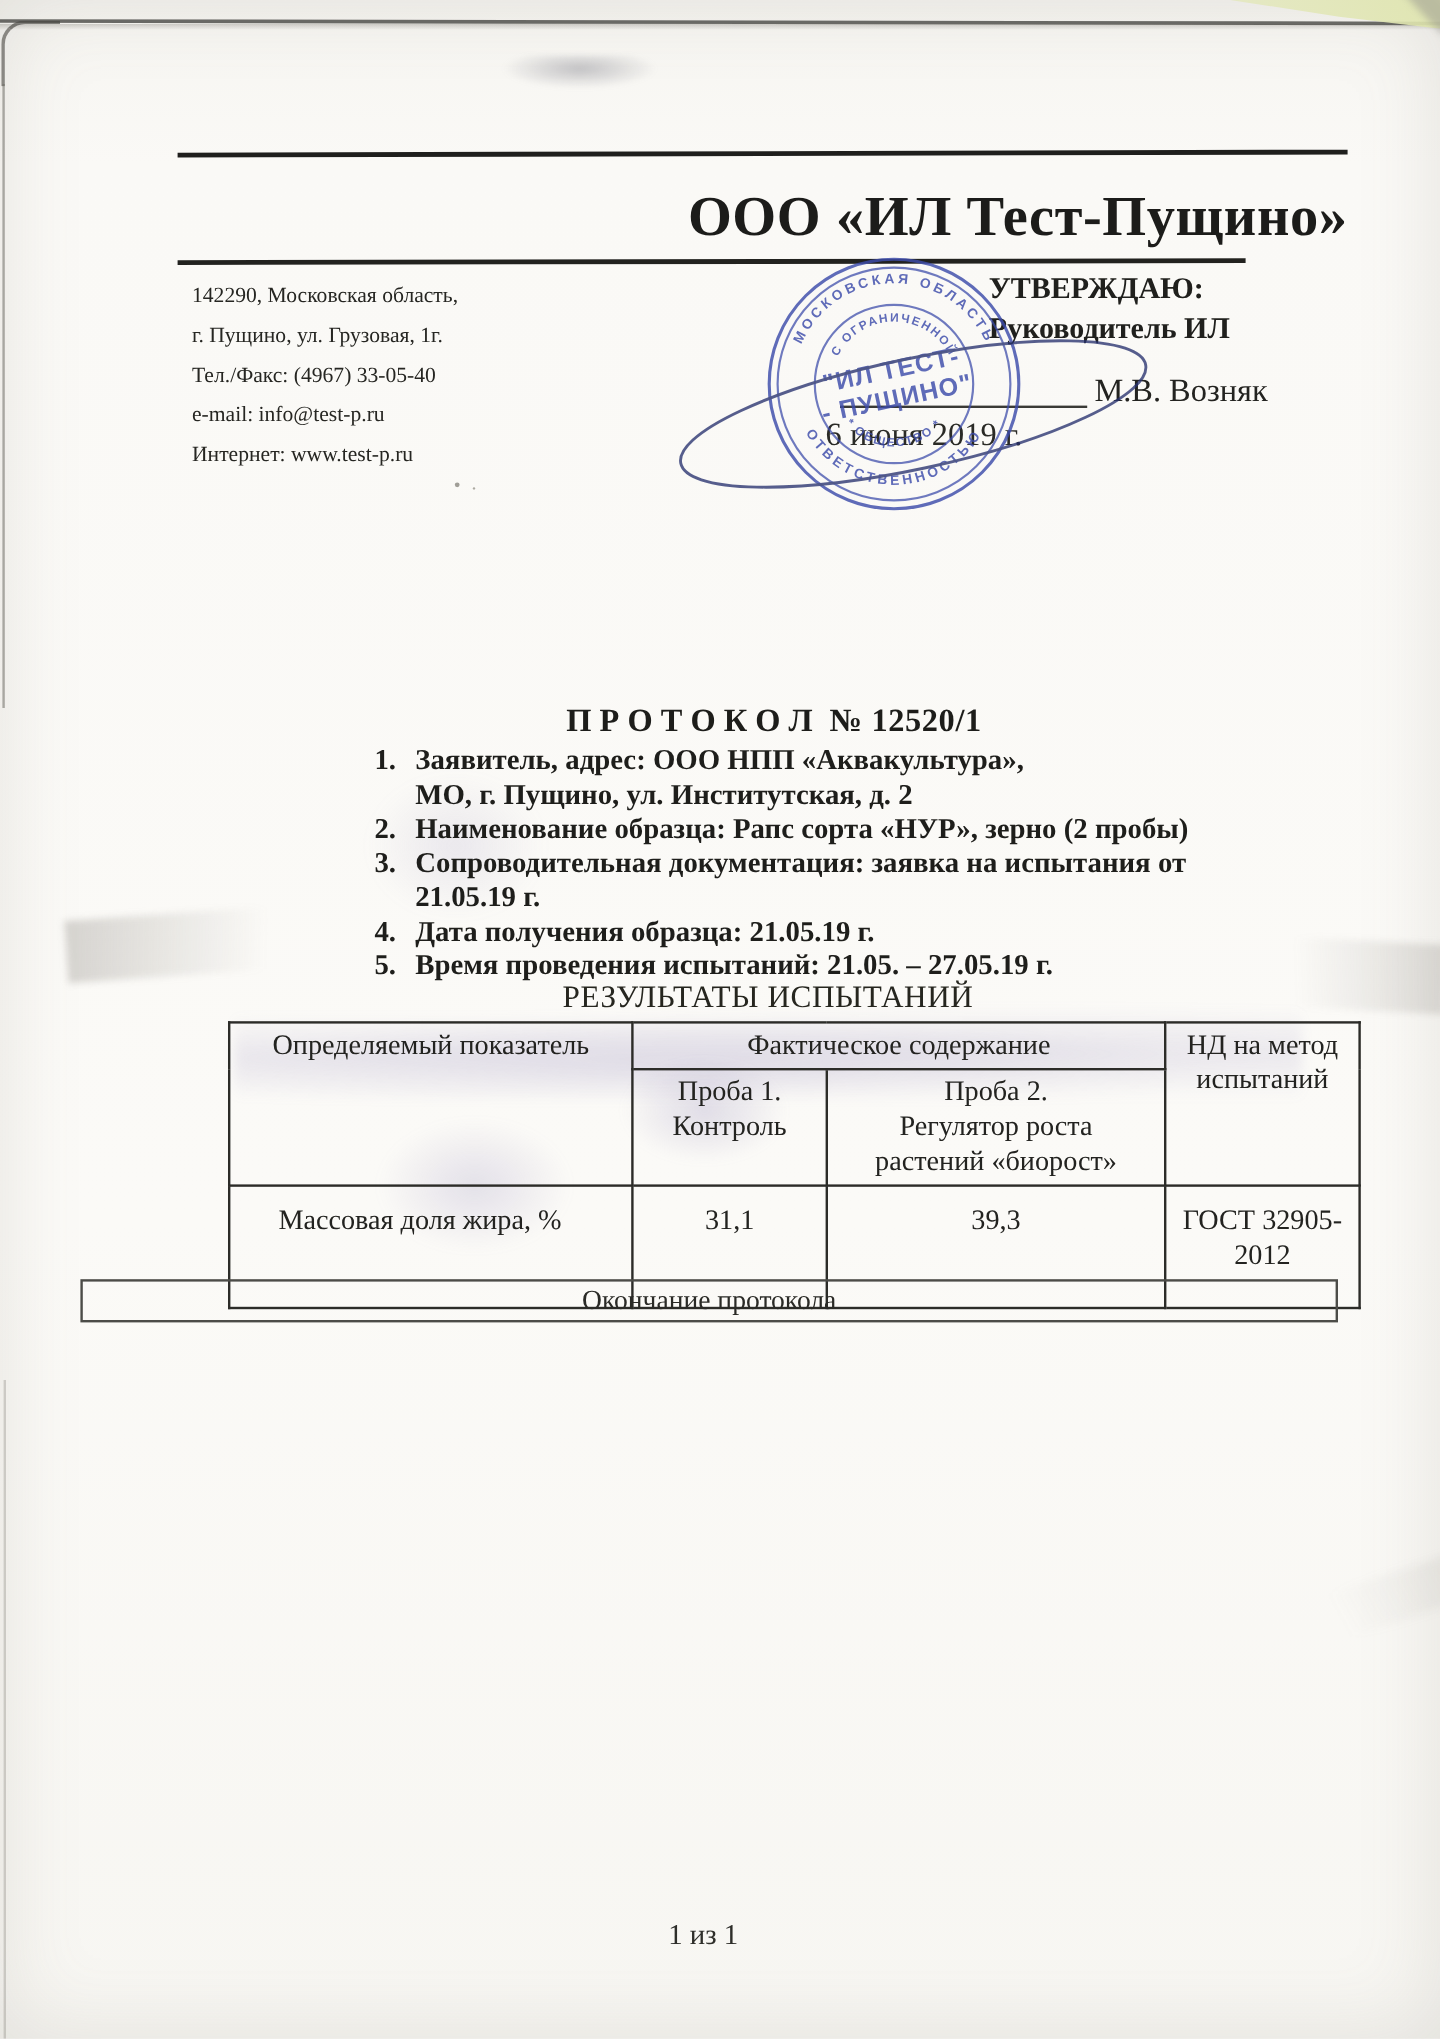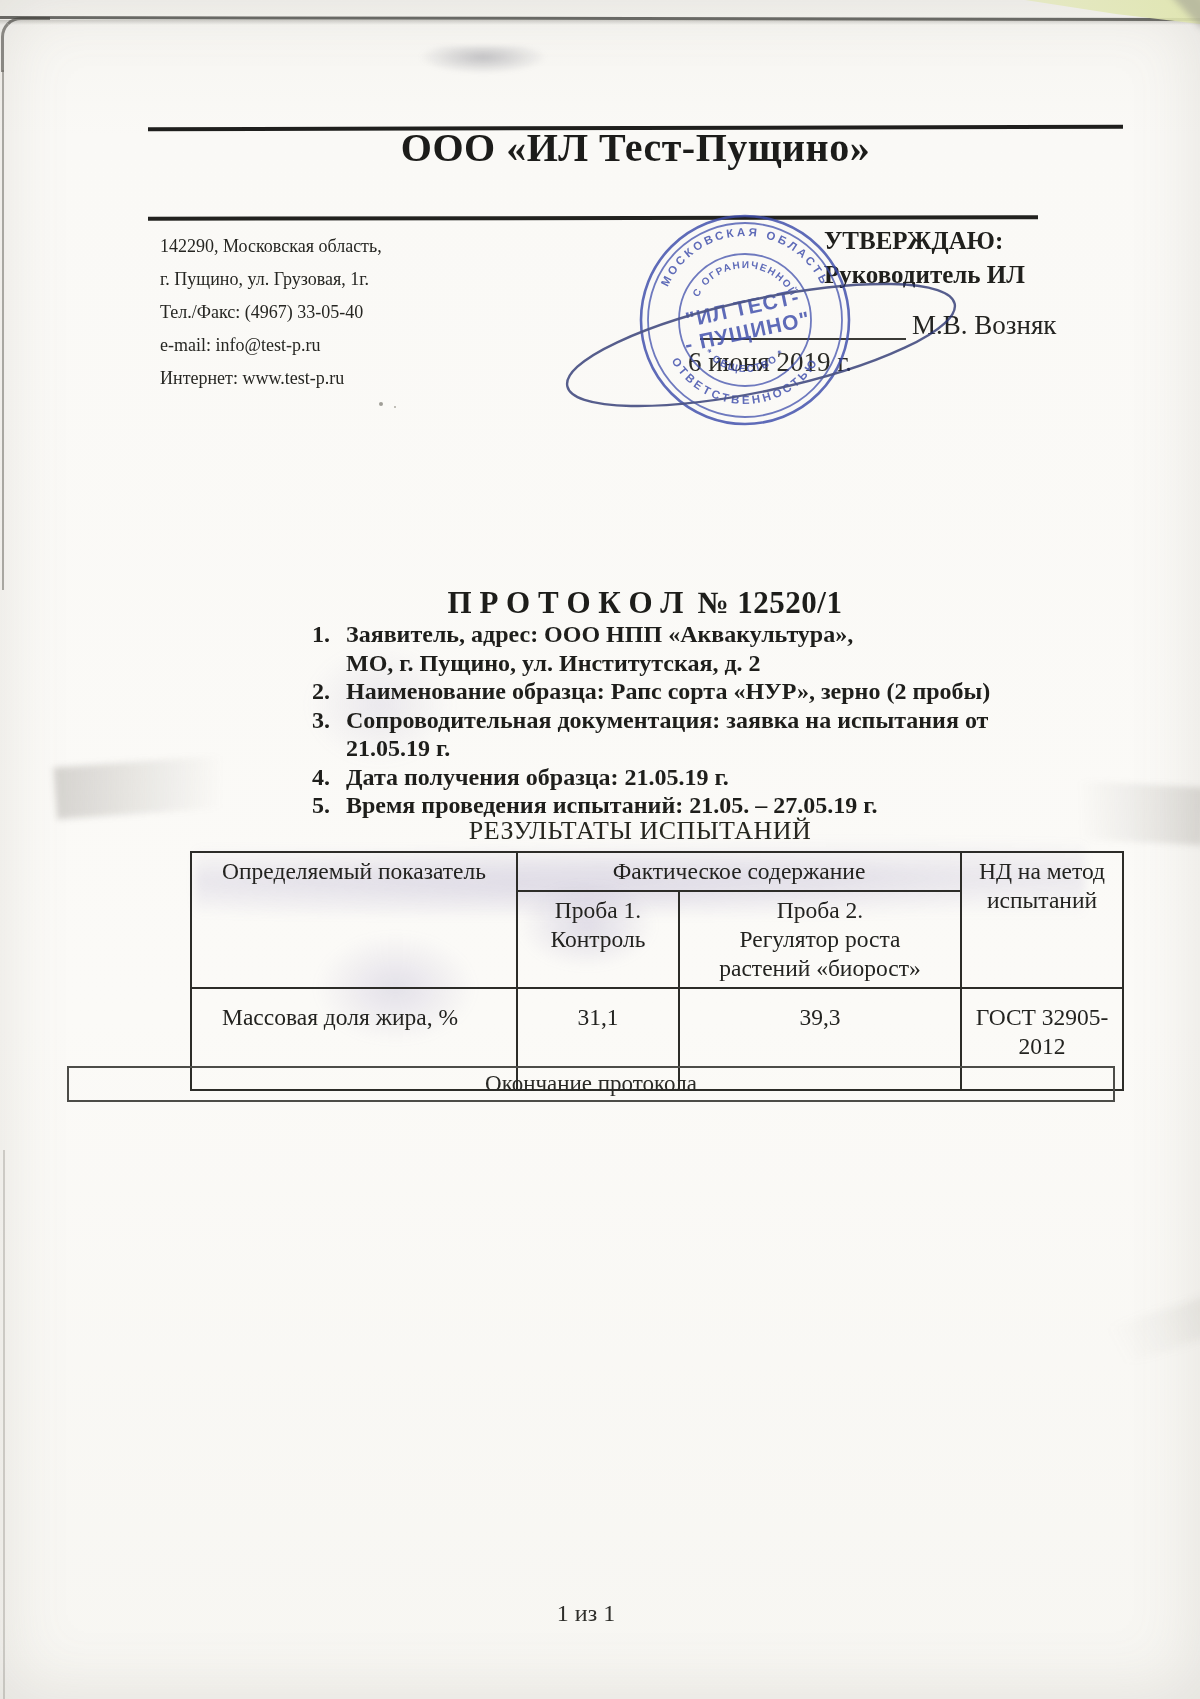--- a/index.html
+++ b/index.html
@@ -32,42 +32,42 @@
   .stain-blob1{left:512px;top:878px;width:150px;height:95px;background:radial-gradient(ellipse,rgba(146,136,184,.26),transparent 65%);filter:blur(4px);}
   .stain-blob2{left:308px;top:928px;width:175px;height:120px;background:radial-gradient(ellipse,rgba(146,136,184,.22),transparent 65%);filter:blur(5px);}
   .stain-mid{left:300px;top:640px;width:160px;height:130px;background:radial-gradient(ellipse,rgba(150,142,186,.16),transparent 65%);filter:blur(6px);}
   .crease-left-mid{left:55px;top:758px;width:270px;height:52px;background:linear-gradient(95deg,rgba(116,111,104,.28),transparent 62%);filter:blur(3px);transform:rotate(-4deg);}
   .crease-right-mid{left:995px;top:782px;width:210px;height:58px;background:linear-gradient(265deg,rgba(116,111,104,.22),transparent 60%);filter:blur(3px);transform:rotate(3deg);}
   .crease-br{left:1035px;top:1320px;width:200px;height:40px;background:linear-gradient(260deg,rgba(130,126,118,.14),transparent 60%);filter:blur(4px);transform:rotate(-18deg);}
   .noise-dots{left:379px;top:402px;width:4px;height:4px;background:#8a8880;border-radius:50%;box-shadow:14px 3px 0 -1px #9a978e;opacity:.8;}
   
   .rule-top{left:148px;top:126px;width:975px;height:4px;background:#1f1f1d;transform:rotate(-.15deg);}
   .rule-mid{left:148px;top:216px;width:890px;height:4px;background:#22221f;transform:rotate(-.1deg);}
-  .org-title{left:148px;top:124px;width:975px;text-align:center;font-size:40px;font-weight:bold;letter-spacing:.5px;color:#1c1c1a;}
+  .org-title{left:148px;top:154px;width:975px;text-align:right;font-size:47px;font-weight:bold;letter-spacing:.5px;color:#1c1c1a;}
   .contact{left:160px;top:230px;font-size:18px;line-height:33px;color:#262622;}
   .approval{left:776px;top:224px;width:330px;font-size:25px;line-height:34px;font-weight:bold;color:#20201d;margin-left:48px;}
   .sig-line{left:700px;top:338px;width:206px;height:2px;background:#3a3a36;}
   .sig-name{left:912px;top:310px;font-size:27px;color:#232320;}
   .sig-date{left:688px;top:347px;font-size:27px;color:#2a2a26;}
   
-  .protocol-title{left:245px;top:585px;width:800px;text-align:center;font-size:31px;font-weight:bold;color:#1d1d1a;}
+  .protocol-title{left:245px;top:585px;width:800px;text-align:center;font-size:27px;font-weight:bold;color:#1d1d1a;}
   .protocol-title .num{margin-left:14px;letter-spacing:.5px;}
   .p-items{left:312px;top:620px;width:740px;font-size:24px;font-weight:bold;line-height:28.5px;color:#1e1e1b;}
   .p-item{display:flex;}
   .p-num{width:34px;flex:0 0 34px;}
   
   .results-title{left:190px;top:816px;width:900px;text-align:center;font-size:26px;color:#26261f;letter-spacing:.5px;}
   table.results{position:absolute;left:190px;top:851px;border-collapse:collapse;table-layout:fixed;font-size:23.5px;color:#232320;}
   table.results td{border:2px solid #2c2c28;text-align:center;vertical-align:top;padding:4px 6px;line-height:29px;margin-left:40px;}
   td.c-param{width:288px;}
   td.c-p1{width:148px;}
   td.c-p2{width:268px;}
   td.c-nd{width:148px;}
   tr.data-row td{height:82px;padding-top:14px;}
-  tr.data-row td.c-param{text-align:left;padding-left:30px;}
+  tr.data-row td.c-param{text-align:left;padding-left:40px;}
   .cell-line{display:block;}
   
   .end-bar{left:67px;top:1066px;width:1044px;height:32px;border:2px solid #4c4c48;text-align:center;font-size:23px;line-height:32px;color:#2a2a26;}
   .page-num{left:0;top:1600px;width:1172px;text-align:center;font-size:24px;color:#2e2e2a;}
   
   .stamp-svg{left:545px;top:193px;width:430px;height:258px;opacity:.82;}
   .stamp-svg text{font-family:"Liberation Sans","DejaVu Sans",sans-serif;fill:#3d4cab;}
 </style>
 </head>
 <body>

